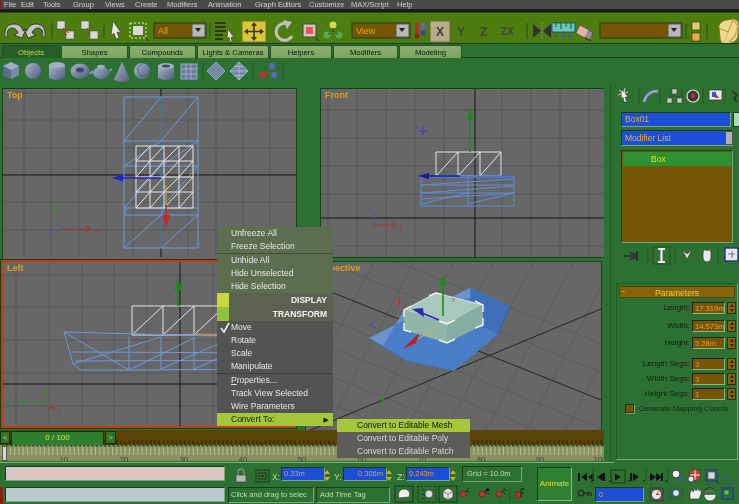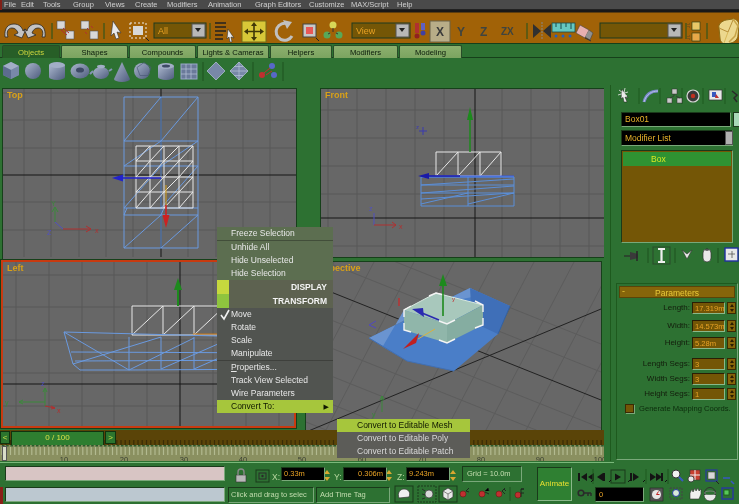--- a/index.html
+++ b/index.html
@@ -2,38 +2,38 @@
 <html><head>
 <meta charset="utf-8">
 <style>
 html,body{margin:0;padding:0;width:739px;height:504px;overflow:hidden;background:#2d7132;font-family:"Liberation Sans",sans-serif;}
 *{box-sizing:border-box;}
 #root{position:relative;width:739px;height:504px;background:#2d7132;}
 
 #menubar{position:absolute;left:0;top:0;width:739px;height:10px;background:#4a4a4a;border-bottom:1px solid #222;color:#cfcfcf;font-size:7.5px;line-height:9px;}
 #menubar span{position:absolute;top:0;}
 
-#toolbar{position:absolute;left:0;top:10px;width:739px;height:33px;background:#a16207;}
+#toolbar{position:absolute;left:0;top:10px;width:739px;height:33px;background:#4d7c0f;}
 
 #tabrow{position:absolute;left:0;top:43px;width:739px;height:15px;background:#2d7132;border-bottom:1px solid #16401a;border-top:1px solid #16401a;}
 .tab{position:absolute;top:1px;height:28px;background:linear-gradient(#8cb06e,#68954f);border:1px solid #284c28;border-bottom:none;color:#0a1a0a;font-size:7.7px;text-align:center;line-height:13px;border-radius:2px 2px 0 0;}
 .tabsel{background:#275e27;color:#cfd83e;}
 
 #toolbar2{position:absolute;left:0;top:58px;width:739px;height:27px;background:#2d7132;}
 
 #vpArea{position:absolute;left:0;top:85px;width:604px;height:345px;background:#2d7132;}
 .vp{position:absolute;background:#676767;overflow:hidden;outline:1px solid #16401a;}
 .vplabel{position:absolute;left:4px;top:1px;color:#d8a018;font-size:9px;font-weight:bold;}
 
 #rpanel{position:absolute;left:604px;top:85px;width:135px;height:376px;background:#2d7132;}
 
 #trackbar{position:absolute;left:0;top:430px;width:604px;height:15px;background:#5a4408;}
 #ruler{position:absolute;left:0;top:445px;width:604px;height:17px;background:#8a9060;}
 #statusbar{position:absolute;left:0;top:461px;width:739px;height:43px;background:#2d7132;}
-.field{position:absolute;background:#000000;border-top:1px solid #1a3a1a;border-left:1px solid #1a3a1a;border-bottom:1px solid #79a879;border-right:1px solid #79a879;color:#e8a225;font-size:7.5px;}
+.field{position:absolute;background:#1d4ed8;border-top:1px solid #1a3a1a;border-left:1px solid #1a3a1a;border-bottom:1px solid #79a879;border-right:1px solid #79a879;color:#e8a225;font-size:7.5px;}
 .plabel{position:absolute;left:0;width:86px;text-align:right;font-size:8px;color:#131d0c;}
 .pfield{position:absolute;left:88px;width:33px;height:12px;background:#745606;border-top:1px solid #2a1e04;border-left:1px solid #2a1e04;border-bottom:1px solid #8ab88a;border-right:1px solid #8ab88a;color:#e8a225;font-size:7.6px;line-height:11px;padding-left:2px;}
 .spin{position:absolute;left:123px;width:9px;height:12px;background:#86650a;border:1px solid #3a2a04;}
 .spin:before{content:"";position:absolute;left:2px;top:1px;border-left:2.5px solid transparent;border-right:2.5px solid transparent;border-bottom:3.5px solid #2a1e04;}
 .spin:after{content:"";position:absolute;left:2px;bottom:1px;border-left:2.5px solid transparent;border-right:2.5px solid transparent;border-top:3.5px solid #2a1e04;}
 
 #qmenu{position:absolute;left:217px;top:227px;width:116px;font-size:8.5px;color:#e8e8e8;}
 .qs1{background:#5c6e50;}
 .qs2{background:#515450;}
 .qrow{height:13px;line-height:13px;padding-left:14px;position:relative;}
@@ -566,20 +566,21 @@
     </svg>
     <div class="field" style="left:281px;top:6px;width:44px;height:14px;line-height:12px;padding-left:2px;">0.33m</div>
     <div class="field" style="left:343px;top:6px;width:44px;height:14px;line-height:12px;padding-left:14px;">0.306m</div>
     <div class="field" style="left:406px;top:6px;width:44px;height:14px;line-height:12px;padding-left:2px;">9.243m</div>
     <div style="position:absolute;left:462px;top:5px;width:60px;height:16px;border:1px solid #1a3a1a;border-bottom-color:#7aa87a;border-right-color:#7aa87a;color:#c2dcae;font-size:7.5px;line-height:14px;padding-left:4px;">Grid = 10.0m</div>
     <div style="position:absolute;left:537px;top:6px;width:35px;height:34px;background:#2f8032;border:1px solid #8ab88a;border-top-color:#1a3a1a;border-left-color:#1a3a1a;color:#e8e030;font-size:8px;text-align:center;line-height:32px;">Animate</div>
     <div class="field" style="left:595px;top:26px;width:49px;height:15px;line-height:13px;padding-left:3px;">0</div>
   </div>
   <div id="qmenu">
     <div class="qs1">
+      <div class="qrow">Unfreeze All</div>
       <div class="qrow">Freeze Selection</div>
       <div style="height:1px;background:#424e3a;"></div>
       <div class="qrow">Unhide All</div>
       <div class="qrow">Hide Unselected</div>
       <div class="qrow">Hide Selection</div>
     </div>
     <div class="qhdr"><span class="qsw" style="background:#c6d83e;"></span>DISPLAY</div>
     <div class="qhdr"><span class="qsw" style="background:#8fc43e;"></span>TRANSFORM</div>
     <div class="qs2">
       <div class="qrow">Move<svg width="12" height="12" style="position:absolute;left:2px;top:1px;">

